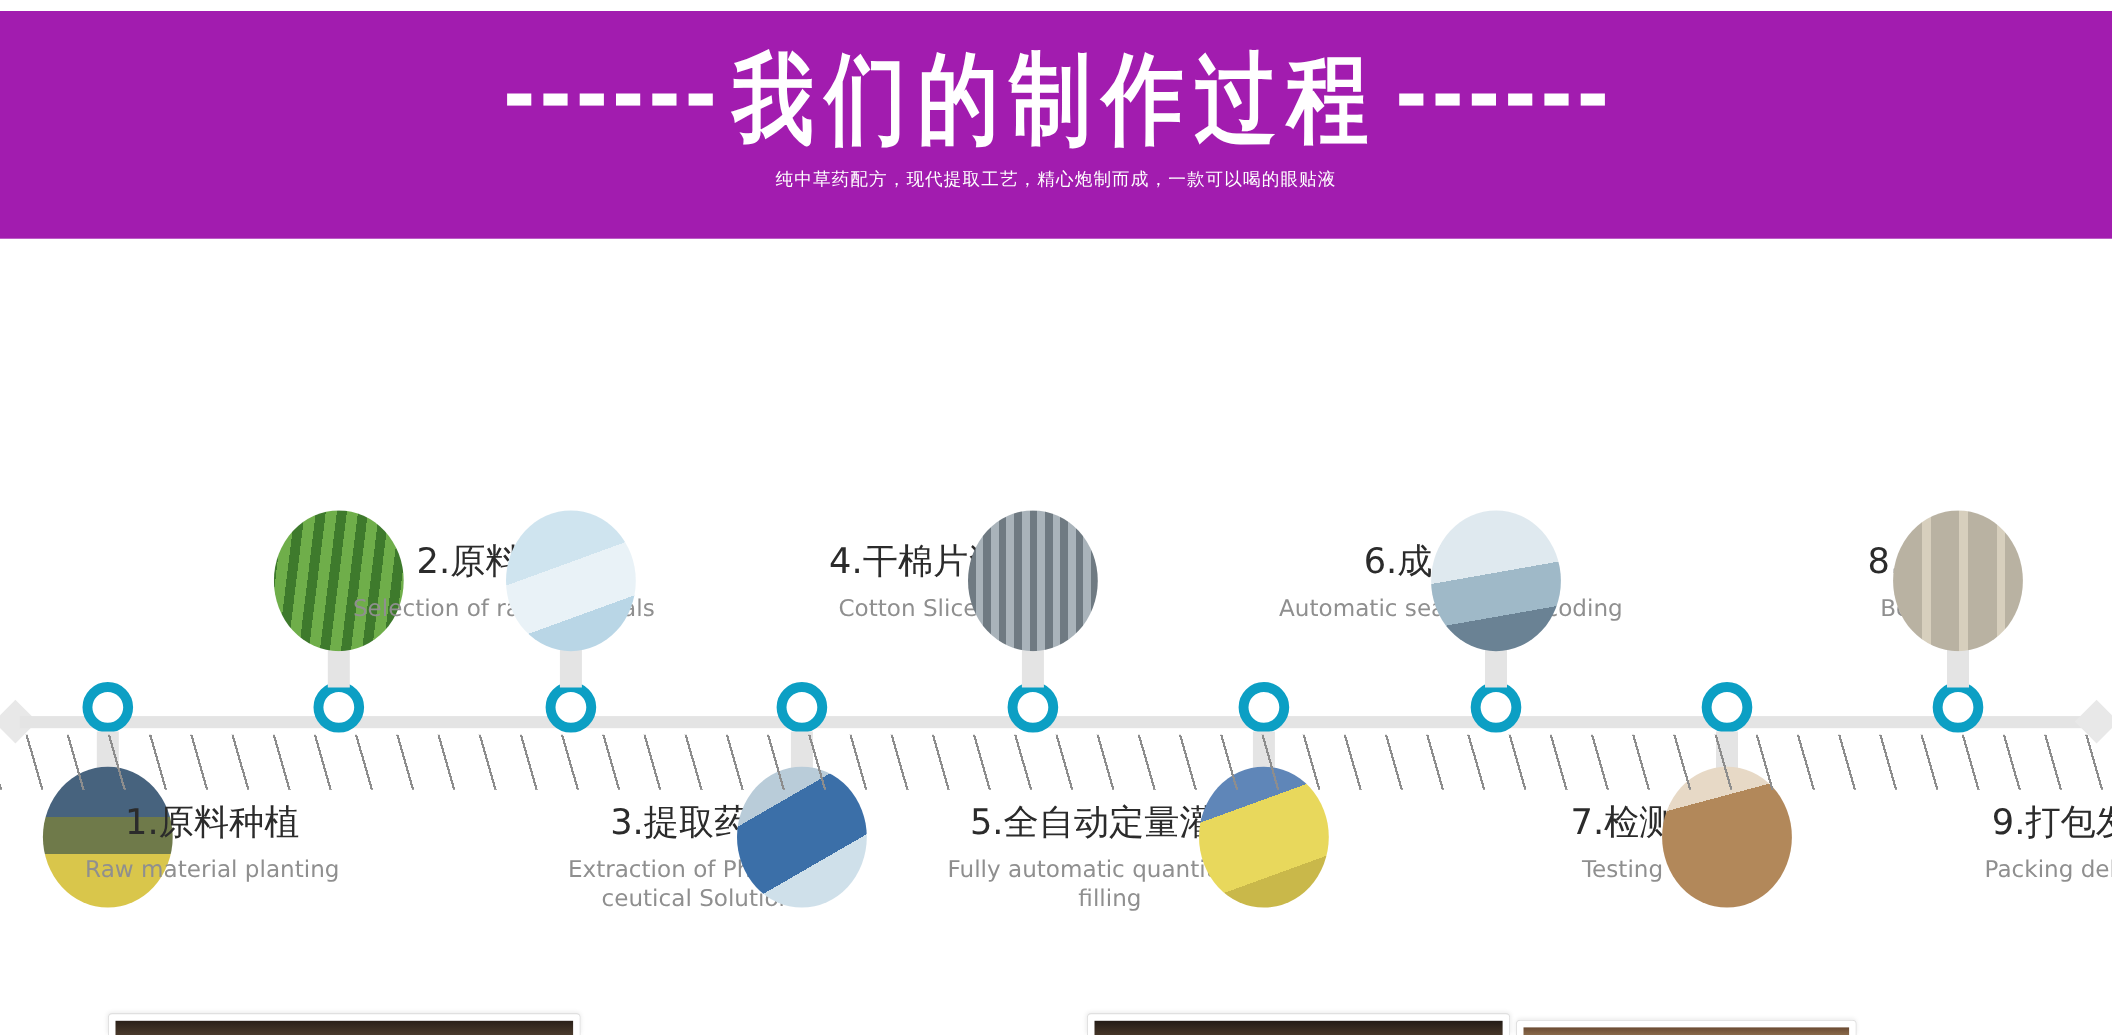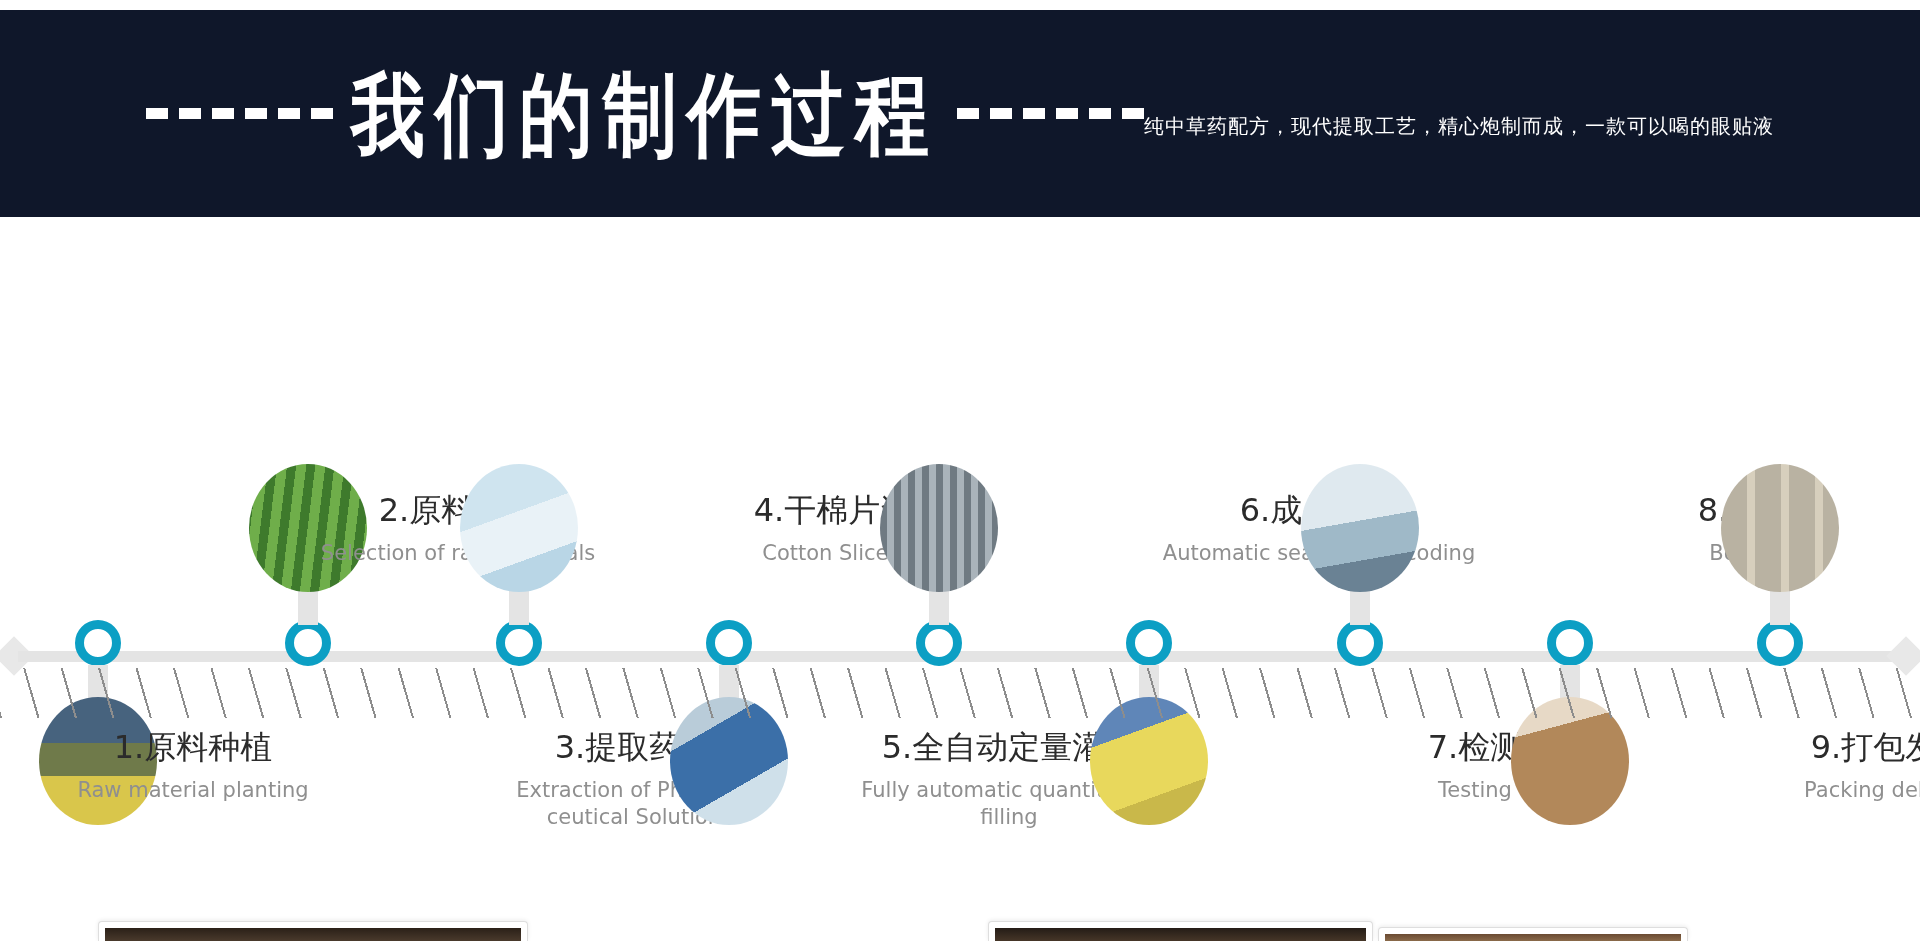--- a/index.html
+++ b/index.html
@@ -1,35 +1,35 @@
 <!DOCTYPE html>
 <html><head>
 <meta charset="utf-8">
 <style>
   * { margin:0; padding:0; box-sizing:border-box; }
   html,body{ width:1920px; height:941px; overflow:hidden; background:#fff;
     font-family:"Liberation Sans","DejaVu Sans",sans-serif; }
   .page{ position:relative; width:1920px; height:941px; background:#ffffff; }
 
   
-  .banner{ position:absolute; left:0; width:1920px; background:#0f172a;
-    display:flex; align-items:center; justify-content:center; }
+  .banner{ position:absolute; left:0; width:1920px; background:#a21caf;
+    display:flex; flex-direction:column; align-items:center; justify-content:center; }
   #banner-one{ top:10px; height:207px; }
   #banner-two{ top:738px; height:203px; }
 
   .banner-title{ display:flex; align-items:center; justify-content:center;
     gap:18px; white-space:nowrap; }
   .banner-title .ttext{ color:#ffffff; font-weight:700; letter-spacing:10px;
     font-size:74px; line-height:1; transform:scaleY(1.22); transform-origin:center;
     font-family:"DejaVu Sans","Liberation Sans",sans-serif; }
   #banner-two .banner-title .ttext{ font-size:76px; }
   .dashes{ display:flex; align-items:center; gap:11px; }
   .dashes i{ display:block; width:22px; height:11px; background:#ffffff; }
 
-  .banner-sub{ color:#ffffff; font-size:20px; margin-top:26px; letter-spacing:1px;
+  .banner-sub{ color:#ffffff; font-size:16px; margin-top:26px; letter-spacing:1px;
     font-family:Liberation Serif, serif; white-space:nowrap; }
 
   
   .process{ position:absolute; left:0; top:217px; width:1920px; height:420px; }
 
   .axis{ position:absolute; left:0; top:425px; width:1920px; height:28px; }
   .axis .bar{ position:absolute; left:18px; top:9px; width:1884px; height:11px; background:#e4e4e4; }
   .axis .cap{ position:absolute; top:0; width:28px; height:28px; background:#e8e8e8;
     transform:rotate(45deg); }
   .axis .cap.l{ left:0px; }

